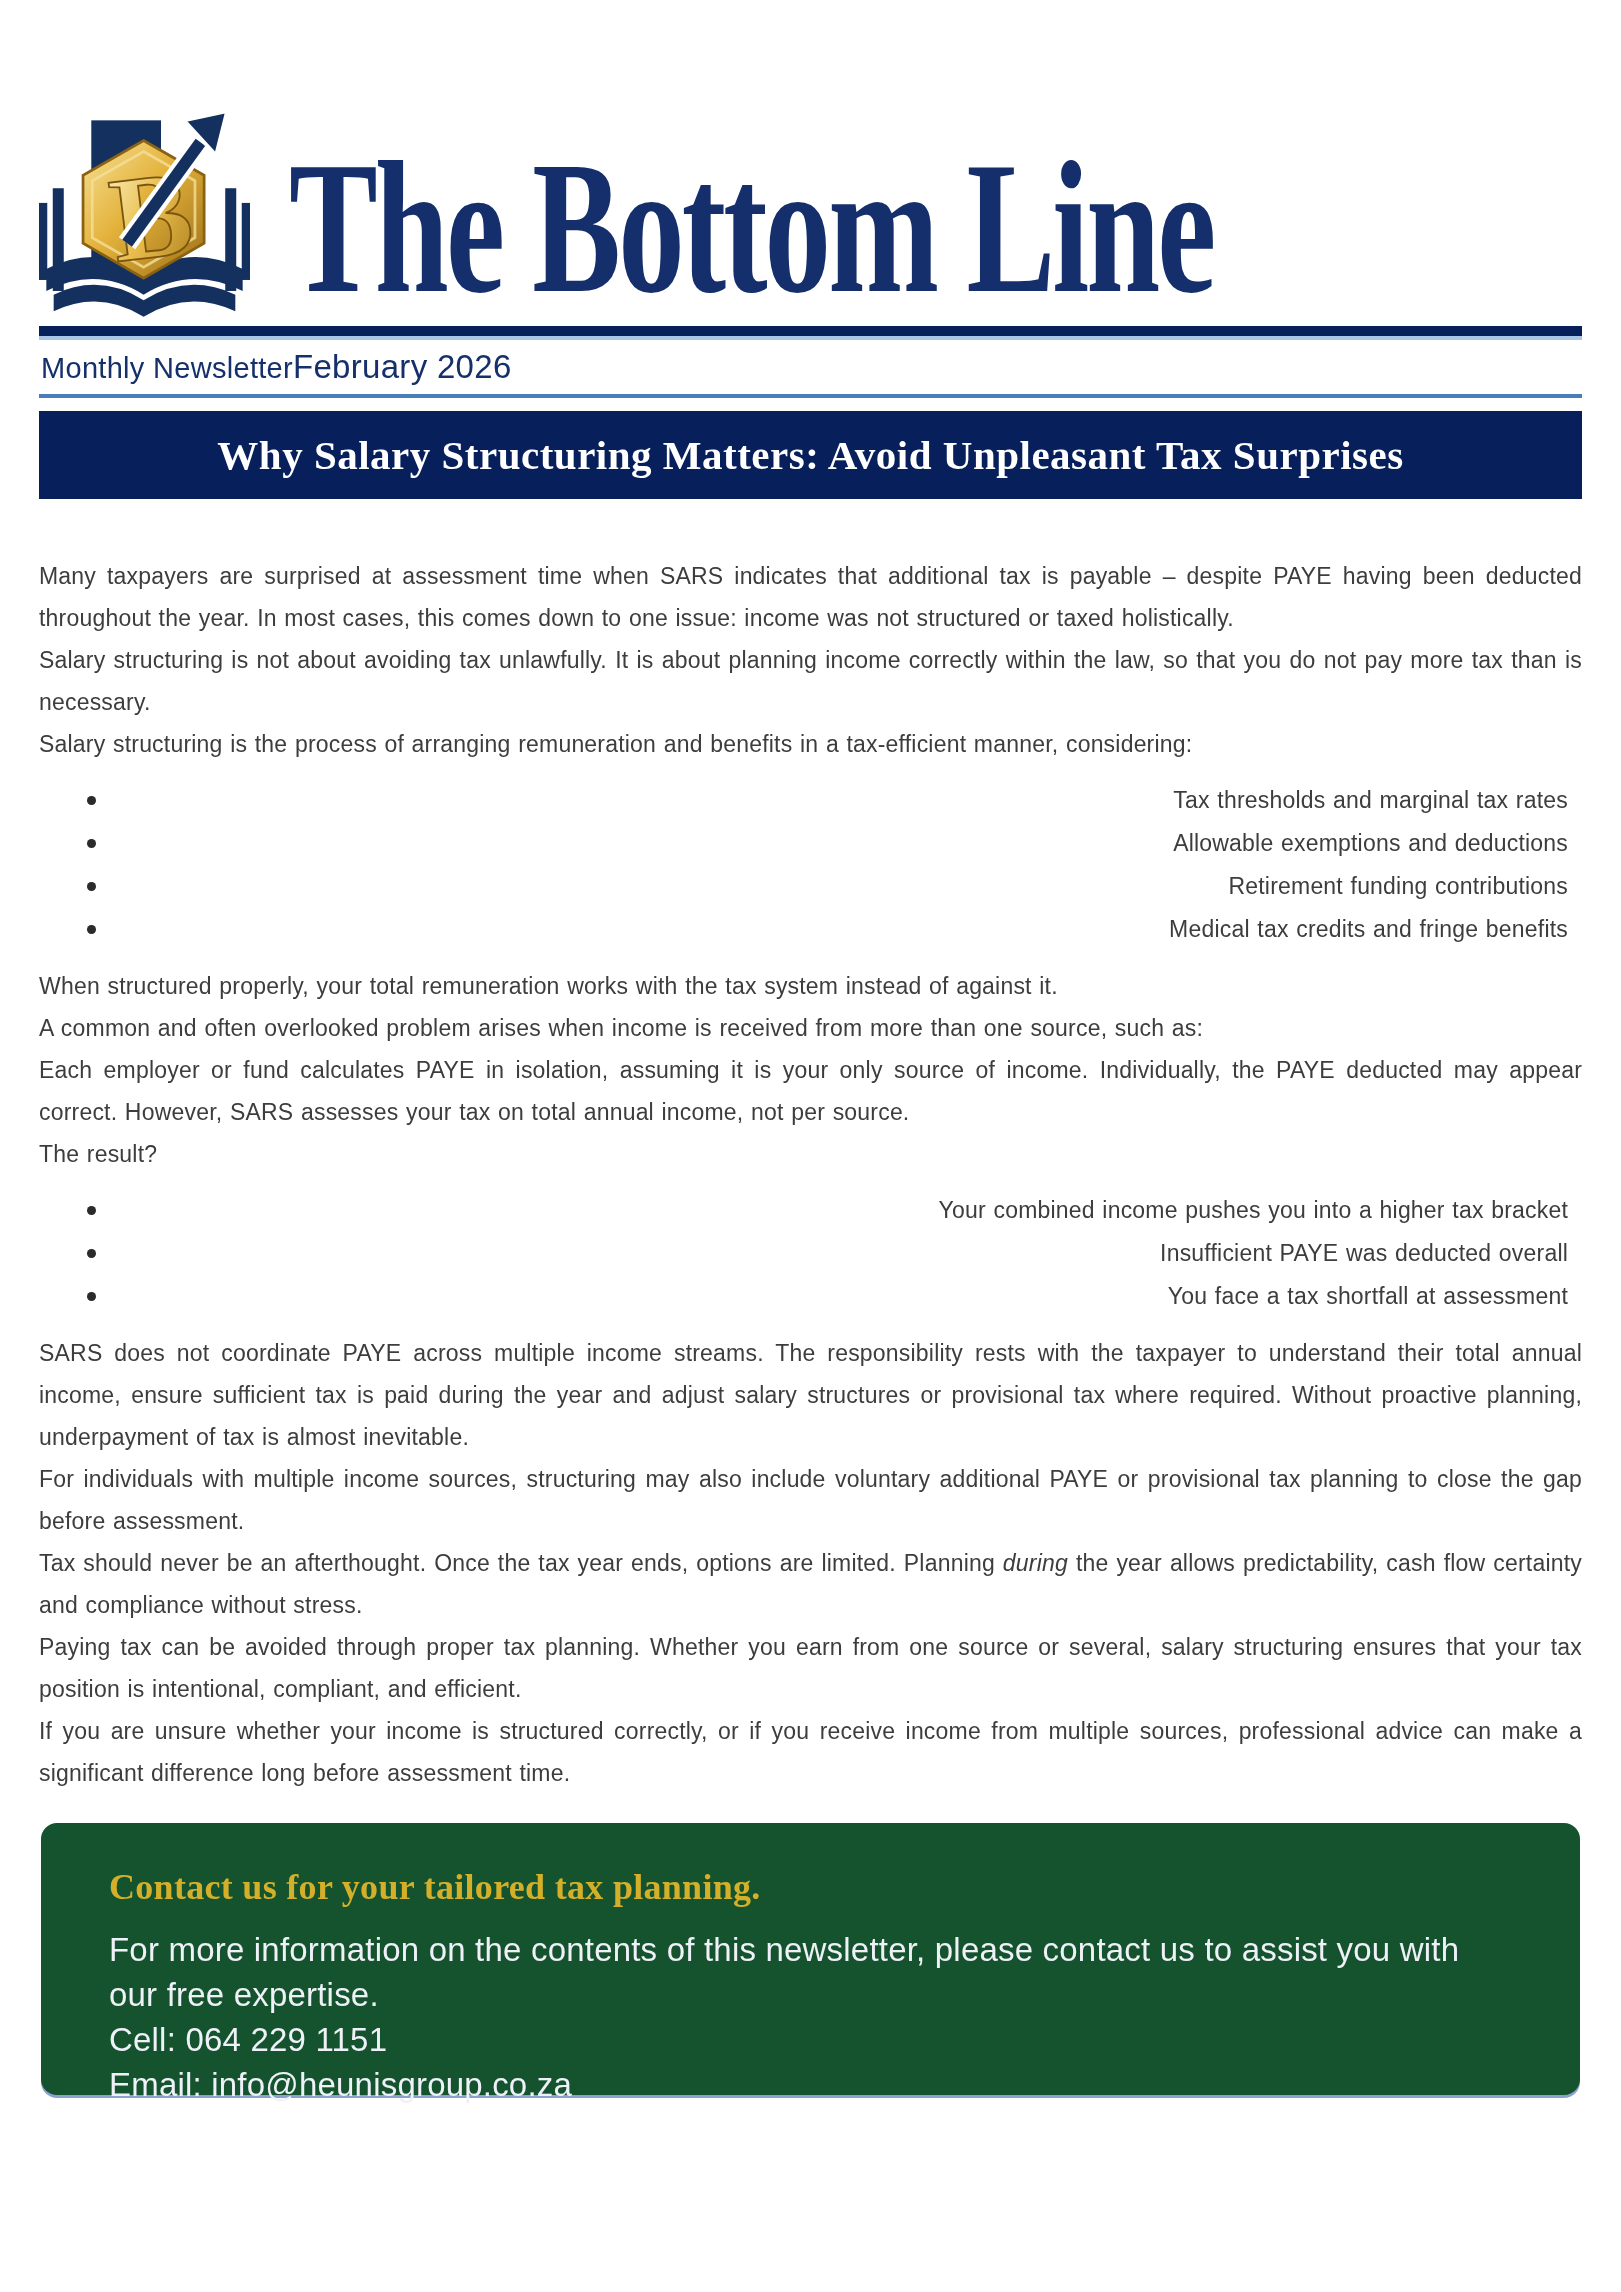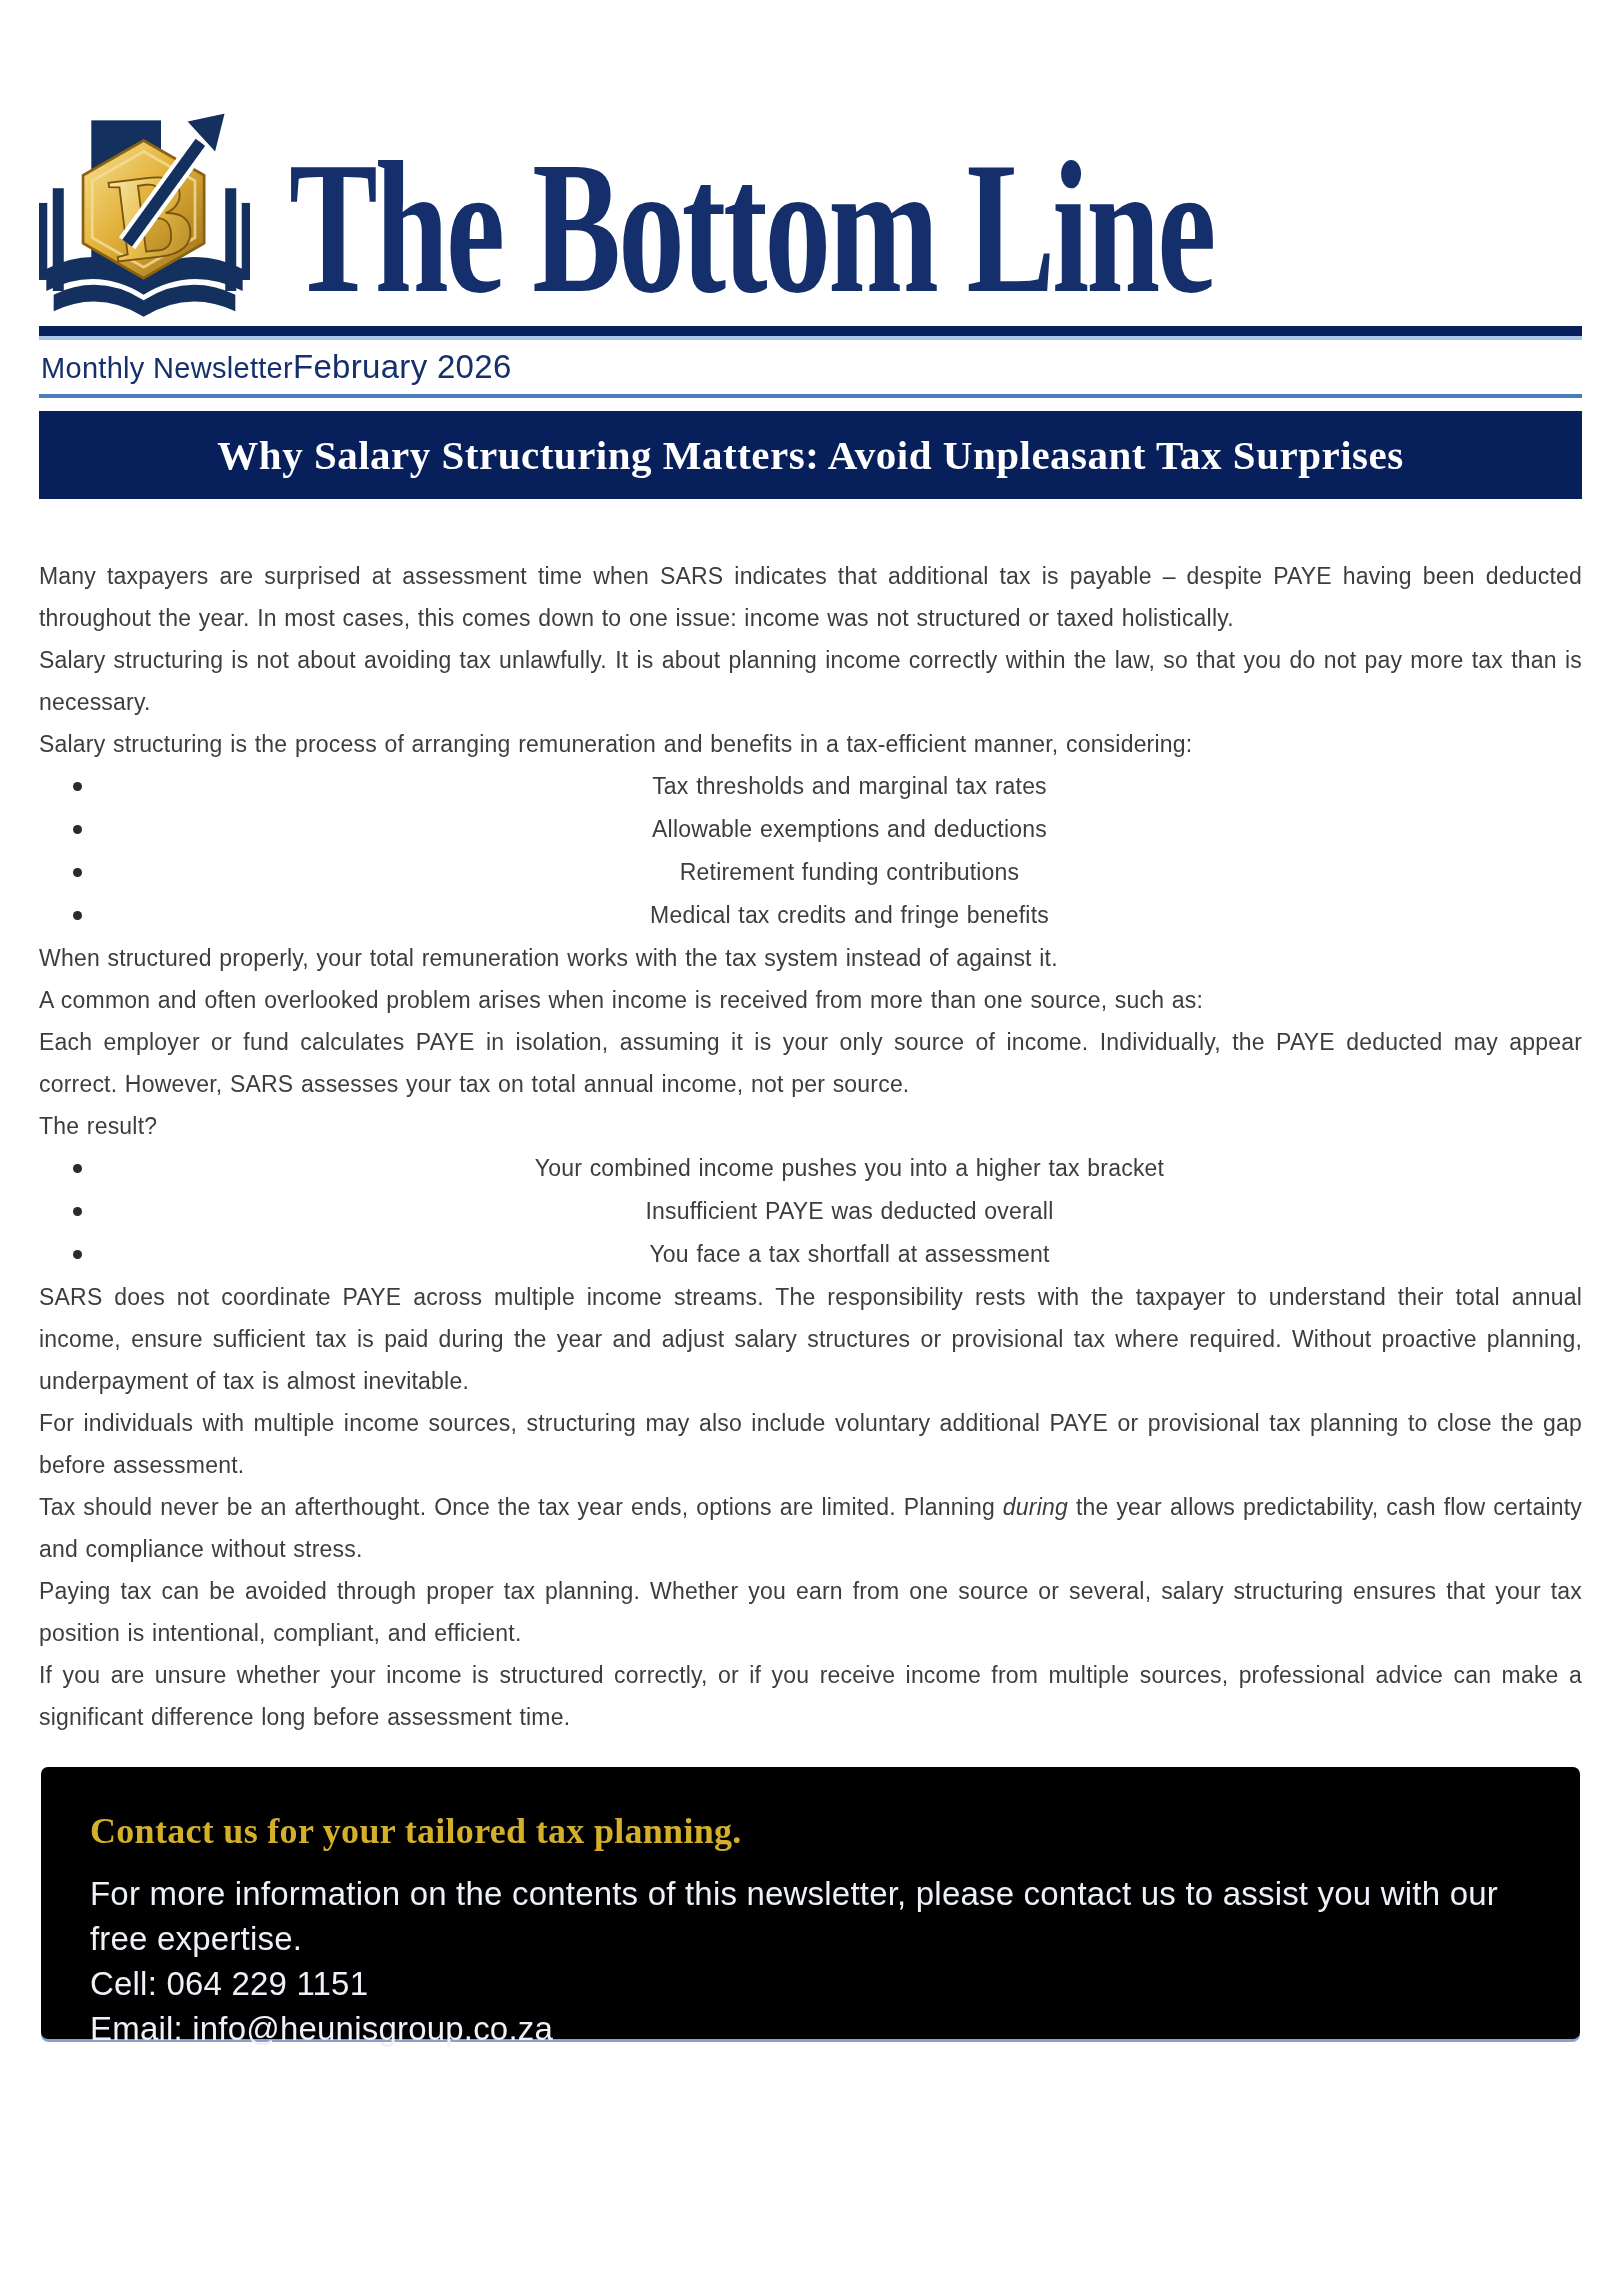--- a/index.html
+++ b/index.html
@@ -25,27 +25,27 @@
   
   .headline-bar{margin-top:12.7px;height:88px;background:#071f5b;display:flex;align-items:center;justify-content:center;}
   .headline{font-family:"Liberation Serif","DejaVu Serif",serif;font-weight:bold;color:#ffffff;
             font-size:41px;letter-spacing:0.5px;}
 
   
   .article{padding-top:56px;font-size:23px;line-height:42px;color:#3d3d3d;text-align:justify;
            letter-spacing:0.2px;word-spacing:1px;}
   .article p{margin:0;}
   .article em{font-style:italic;}
-  .article ul{margin:0;padding:0 0 0 78px;list-style:none;text-align:center;}
+  .article ul{margin:14px;padding:0 0 0 78px;list-style:none;text-align:right;}
   .article li{position:relative;line-height:43px;}
   .article li::before{content:"";position:absolute;left:-44px;top:17.6px;width:8.8px;height:8.8px;border-radius:50%;background:#2b2b2b;}
 
   
-  .contact{margin:29px 2px 0;background:#000000;border-radius:7px;box-sizing:border-box;
-           height:272px;padding:43px 49px 0;box-shadow:0 2.9px 0 #8aa0cf;}
+  .contact{margin:29px 2px 0;background:#14532d;border-radius:16px;box-sizing:border-box;
+           height:272px;padding:43px 68px 0;box-shadow:0 2.9px 0 #8aa0cf;}
   .contact-heading{font-family:"Liberation Serif","DejaVu Serif",serif;font-weight:bold;
                    font-size:36px;color:#d4b02a;margin:0 0 19.6px 0;letter-spacing:0.3px;}
   .contact-line{color:#eef1f8;font-size:33px;line-height:45px;letter-spacing:0.2px;margin:0;}
 </style>
 </head>
 <body>
 
 <div class="page">
 
   <div class="masthead">

